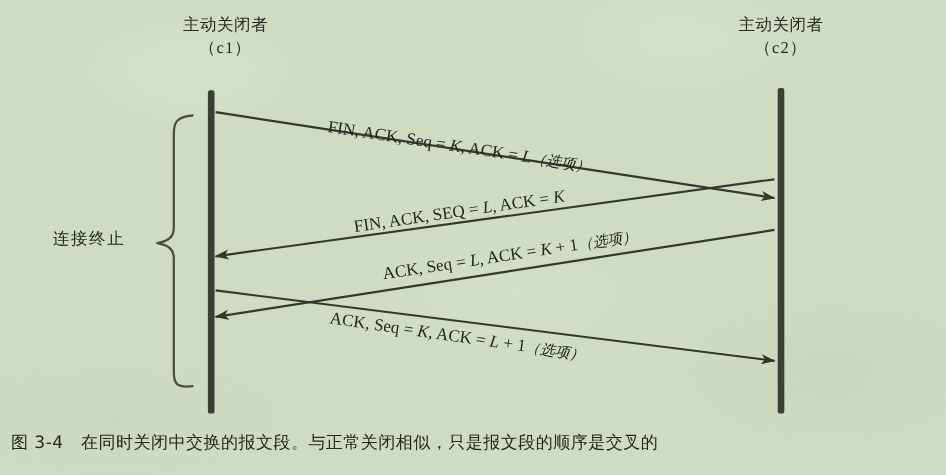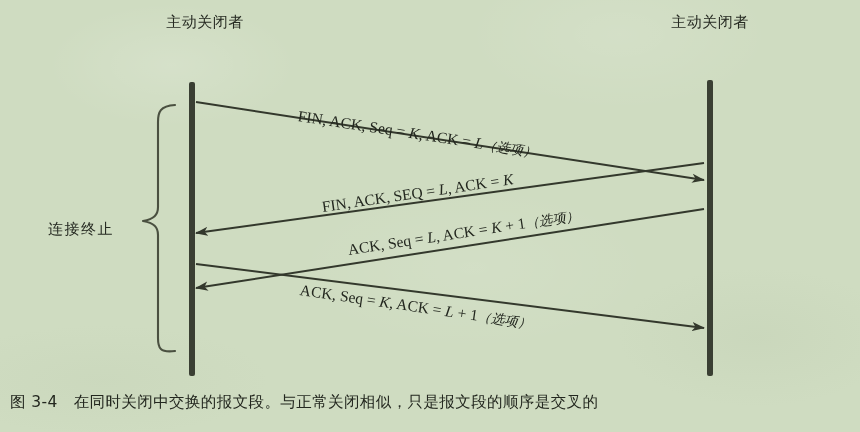--- a/index.html
+++ b/index.html
@@ -71,21 +71,21 @@
   .msg .cjk { font-family: "DejaVu Sans", sans-serif; font-size: 13.5px; font-style: italic; }
 
   #msg-1 { left: 298px; top: 107px; transform: rotate(8.6deg); }
   #msg-2 { left: 322px; top: 198px; transform: rotate(-8.3deg); }
   #msg-3 { left: 348px; top: 241px; transform: rotate(-8.6deg); }
   #msg-4 { left: 300px; top: 281px; transform: rotate(8.2deg); }
 
   #brace-label {
     position: absolute;
     left: 48px;
-    top: 220px;
+    top: 208px;
     font-family: "DejaVu Sans", sans-serif;
     font-size: 15px;
     letter-spacing: 1.5px;
     color: #262a22;
   }
 
   #caption {
     position: absolute;
     left: 10px;
     top: 392px;
@@ -110,24 +110,26 @@
 </style>
 </head>
 <body>
 
 <div id="page">
 
   <div id="paper-noise"></div>
 
   <div class="hdr" id="hdr-left">
     <span>主动关闭者</span>
+    <span class="sub">（c1）</span>
   </div>
 
   <div class="hdr" id="hdr-right">
     <span>主动关闭者</span>
+    <span class="sub">（c2）</span>
   </div>
 
   <div class="lifeline" id="lifeline-left"></div>
   <div class="lifeline" id="lifeline-right"></div>
 
   <svg id="arrows" width="860" height="432" viewBox="0 0 860 432">
     <defs>
       <marker id="ah-r" markerWidth="14" markerHeight="10" refX="12" refY="5" orient="auto" markerUnits="userSpaceOnUse">
         <path d="M0,0.4 L13,5 L0,9.6 L3.4,5 Z" fill="#33382c"></path>
       </marker>

